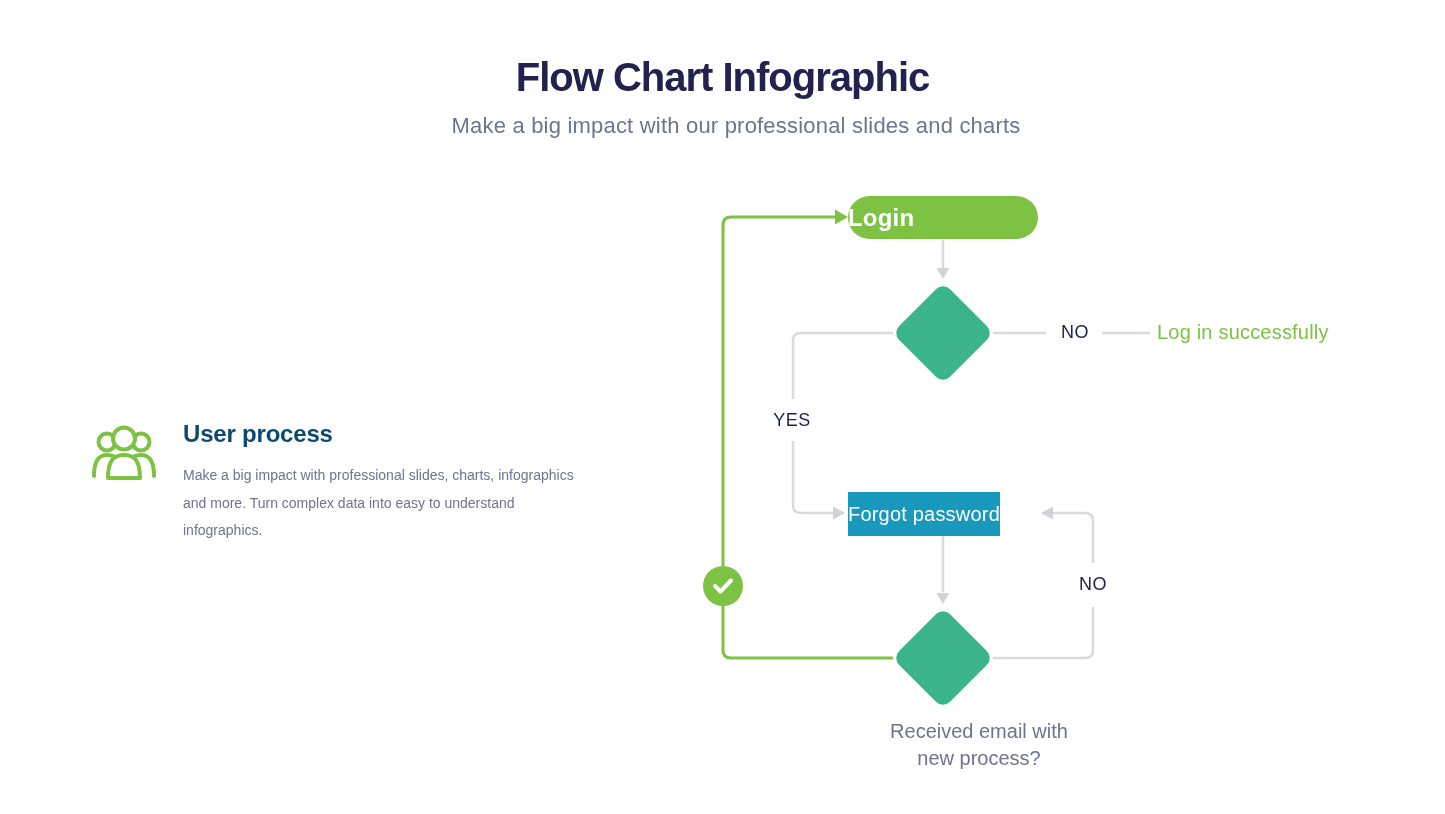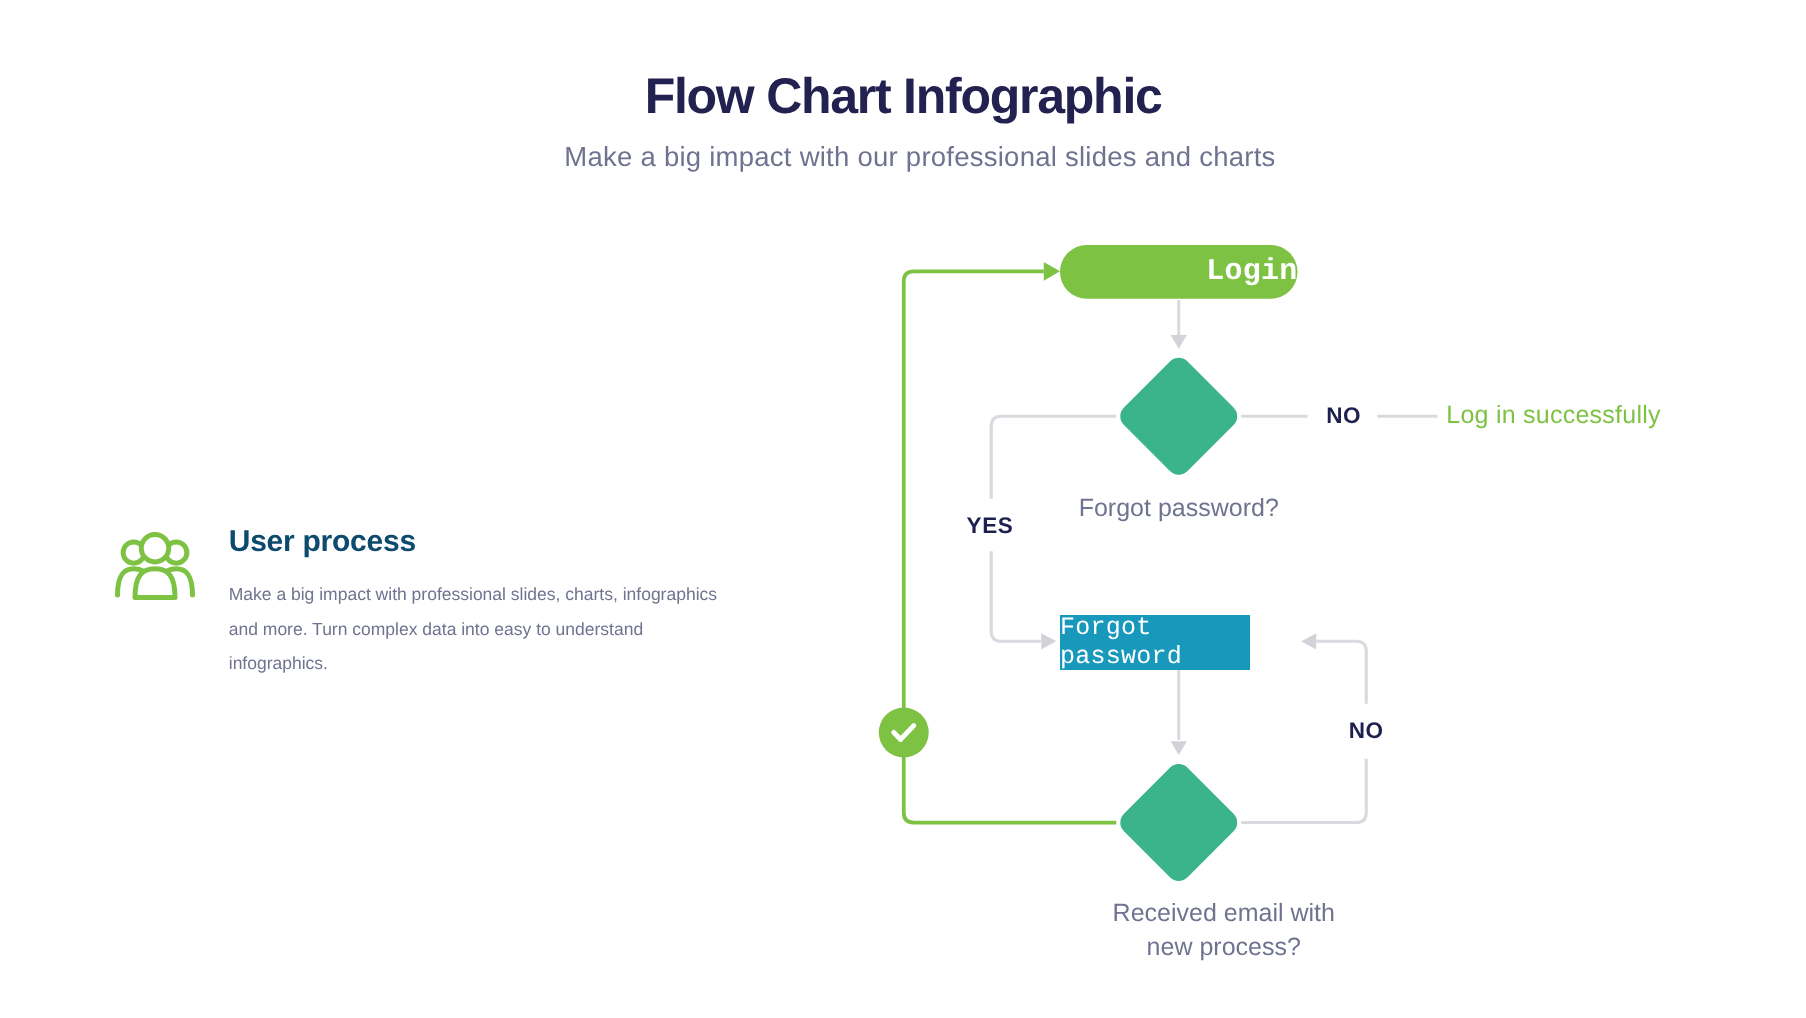--- a/index.html
+++ b/index.html
@@ -23,41 +23,41 @@
   .feature-heading {
     position:absolute; left:183px; top:420px;
     font-size:24px; font-weight:bold; color:#0c4a6e; letter-spacing:-0.2px;
   }
   .feature-body {
     position:absolute; left:183px; top:462px; width:404px;
     font-size:14px; line-height:27.5px; color:#6F7390;
   }
   
   .flow-svg { position:absolute; left:0; top:0; }
-  .node { position:absolute; display:flex; align-items:center; justify-content:flex-end;font-family:Liberation Mono, monospace; }
+  .node { position:absolute; display:flex; align-items:center; justify-content:flex-start; }
   .node-login {
     left:848px; top:196px; width:190px; height:43px; border-radius:21.5px;
     background:#7DC243; color:#ffffff; font-size:24px; font-weight:bold;
     letter-spacing:0.2px;
   }
   .node-process {
     left:848px; top:492px; width:152px; height:44px;
     background:#1899BC; color:#ffffff; font-size:20px; letter-spacing:0.2px;
   }
   .diamond {
     position:absolute; width:72px; height:72px; background:#3CB48B;
     border-radius:10px; transform:rotate(45deg);
   }
   .diamond-1 { left:907px; top:297px; }
   .diamond-2 { left:907px; top:622px; }
   .flow-label { position:absolute; color:#6F7390; font-size:20px; text-align:center; }
   .label-forgot-q { left:793px; top:396px; width:300px; }
   .label-received { left:854px; top:718px; width:250px; line-height:27px; }
   .branch-label {
-    position:absolute; color:#1E2050; font-size:18px; font-weight:bold;
+    position:absolute; color:#1E2050; font-size:18px; font-weight:normal;
     text-align:center; letter-spacing:0.5px;
   }
   .label-yes { left:767px; top:410px; width:50px; }
   .label-no1 { left:1053px; top:322px; width:44px; }
   .label-no2 { left:1071px; top:574px; width:44px; }
   .label-outcome {
     position:absolute; left:1157px; top:321px; color:#7DC243; font-size:20px;
     letter-spacing:0.2px;
   }
   .check-badge {
@@ -129,21 +129,20 @@
   </div>
 
   <div class="diamond diamond-2"></div>
 
   <div class="check-badge">
     <svg width="22" height="18" viewBox="0 0 22 18" xmlns="http://www.w3.org/2000/svg">
       <polyline points="3,9 8.5,14.5 19,3.5" fill="none" stroke="#ffffff" stroke-width="4" stroke-linecap="round" stroke-linejoin="round"></polyline>
     </svg>
   </div>
 
-  <div class="flow-label label-forgot-q">Forgot password?</div>
 
   <div class="flow-label label-received">
     <div>Received email with</div>
     <div>new process?</div>
   </div>
 
   <div class="branch-label label-yes">YES</div>
   <div class="branch-label label-no1">NO</div>
   <div class="branch-label label-no2">NO</div>
 

